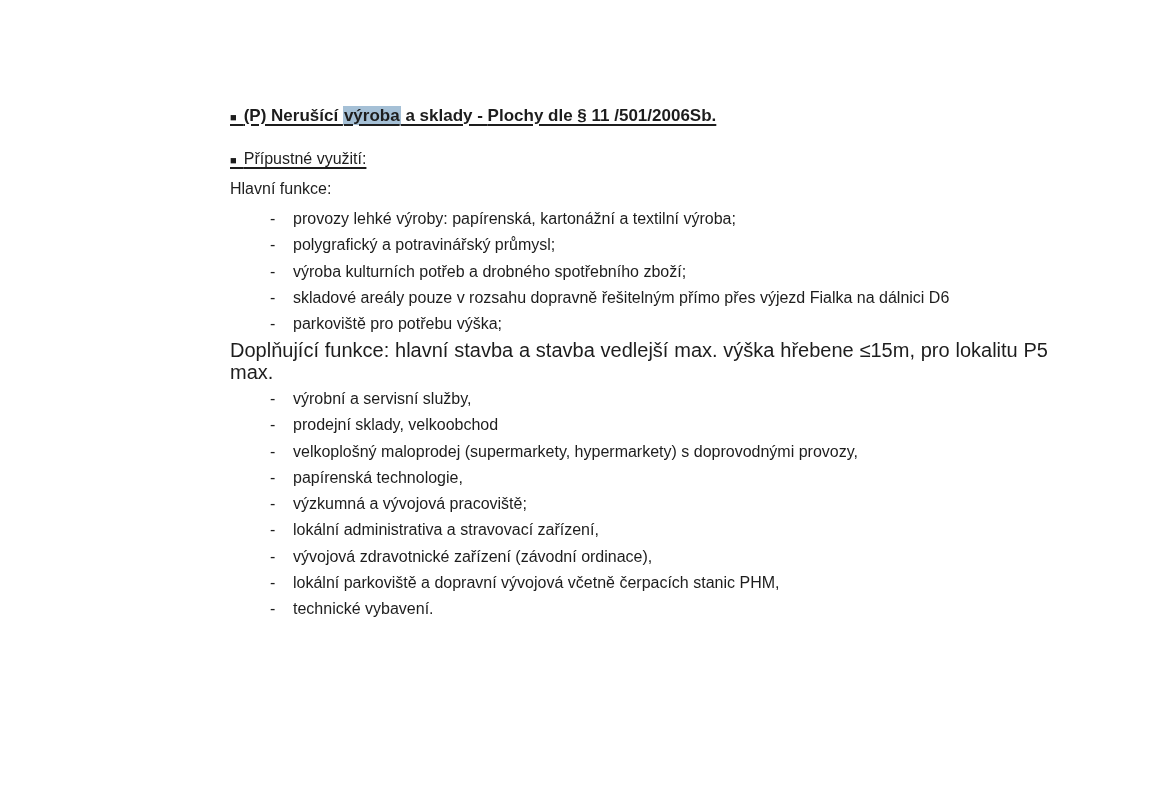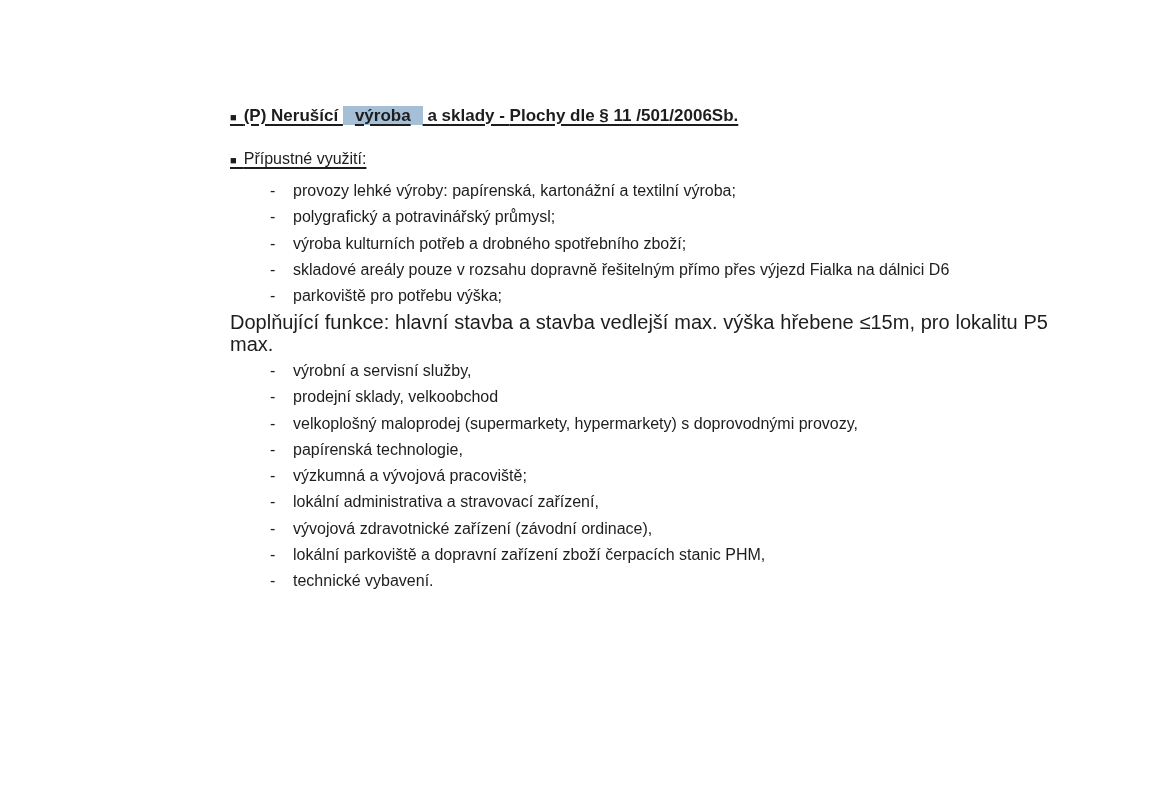--- a/index.html
+++ b/index.html
@@ -31,21 +31,21 @@
     text-decoration-thickness:1.5px;
     text-underline-offset:3px;
   }
   .sq {
     font-size:11px;
     letter-spacing:2px;
   }
   .heading .tail { font-weight:700;margin-top:14px; }
   .hl {
     background:var(--hl, #a5c0d6);
-    padding:0 12px;
+    padding:0 1px;
   }
   .subheading {
     margin-top:19px;
     font-size:16px;
     line-height:21px;
     font-weight:400;
   }
   .label {
     margin-top:7px;
     font-size:16px;
@@ -99,20 +99,21 @@
   <div class="content">
 
     <div class="heading">
       <span class="u"><b><span class="sq">■ </span><span>(P) Nerušící </span><span class="hl">výroba</span><span> a sklady - </span></b><span class="tail">Plochy dle § 11 /501/2006Sb.</span></span>
     </div>
 
     <div class="subheading">
       <span class="u"><span class="sq">■ </span><span>Přípustné využití:</span></span>
     </div>
 
+    <div class="label">Hlavní funkce:</div>
 
     <div class="rows first">
 
     <div class="li">
         <span class="dash">-</span>
         <span class="li-text">provozy lehké výroby: papírenská, kartonážní a textilní výroba;</span>
       </div>
         <div class="li">
         <span class="dash">-</span>
         <span class="li-text">polygrafický a potravinářský průmysl;</span>
@@ -168,21 +169,21 @@
         <div class="li">
         <span class="dash">-</span>
         <span class="li-text">lokální administrativa a stravovací zařízení,</span>
       </div>
         <div class="li">
         <span class="dash">-</span>
         <span class="li-text">vývojová zdravotnické zařízení (závodní ordinace),</span>
       </div>
         <div class="li">
         <span class="dash">-</span>
-        <span class="li-text">lokální parkoviště a dopravní zařízení zboží čerpacích stanic PHM,</span>
+        <span class="li-text">lokální parkoviště a dopravní vývojová včetně čerpacích stanic PHM,</span>
       </div>
         <div class="li">
         <span class="dash">-</span>
         <span class="li-text">technické vybavení.</span>
       </div>
       </div>
 
   </div>
 </div>
 

